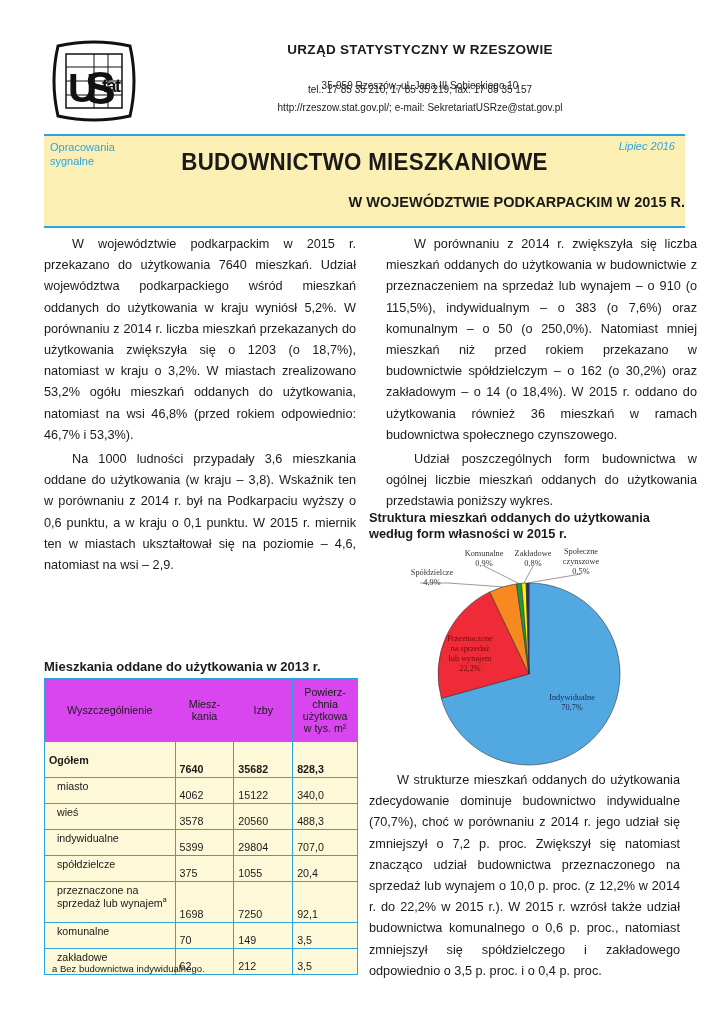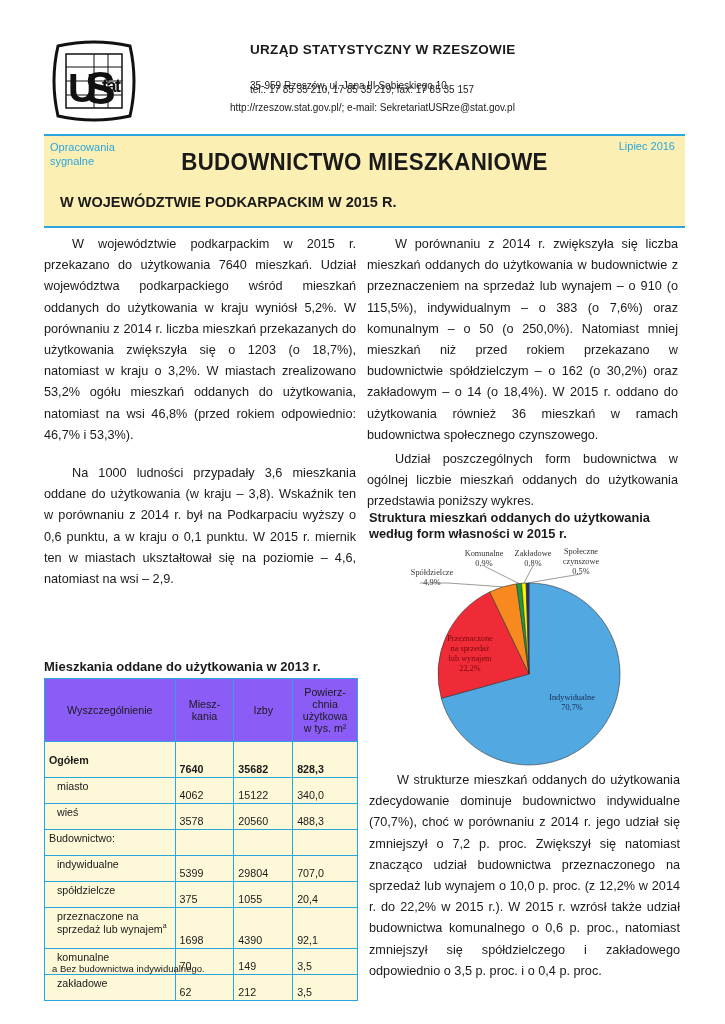--- a/index.html
+++ b/index.html
@@ -1,41 +1,41 @@
 <!DOCTYPE html>
 <html><head>
 <meta charset="utf-8">
 <style>
   html, body { margin:0; padding:0; }
   body { width:725px; height:1024px; background:#ffffff; position:relative; overflow:hidden;
          font-family:"Liberation Sans", sans-serif; color:#1a1a1a; }
   .logo { position:absolute; left:50px; top:40px; width:88px; height:82px; }
-  .hdr { position:absolute; left:250px; width:340px; }
+  .hdr { position:absolute; left:250px; width:340px; text-align:center; }
   .hdr-title { top:42px; font-weight:bold; font-size:13.5px; letter-spacing:0.3px; }
   .hdr-addr { top:80px; font-size:10px; }
   .hdr-tel { top:84px; font-size:10px; }
   .hdr-web { top:102px; font-size:10px; left:230px; width:380px; }
 
   .banner { position:absolute; left:44px; top:134px; width:641px; height:90px; background:#fcefb4;
             border-top:2px solid #2aa5e0; border-bottom:2px solid #2aa5e0; }
   .banner .series { position:absolute; left:6px; top:4px; color:#2aa5e0; font-size:11px; line-height:14px; }
-  .banner .date { position:absolute; right:10px; top:4px; color:#2aa5e0; font-size:11px; }
+  .banner .date { position:absolute; right:10px; top:4px; color:#2aa5e0; font-style:italic; font-size:11px; }
   .banner .title { position:absolute; left:0; width:641px; top:13px; text-align:center; font-weight:bold; font-size:23.5px; letter-spacing:0.3px; transform:scaleX(0.95); }
-  .banner .subtitle { position:absolute; left:16px; width:641px; top:58px; text-align:left; font-weight:bold; font-size:14.5px; }
+  .banner .subtitle { position:absolute; left:0; width:641px; top:58px; text-align:right; font-weight:bold; font-size:14.5px; }
 
   .col { position:absolute; font-size:12.7px; line-height:21.2px; text-align:justify; }
   .col p { margin:0; text-indent:28px; }
   .col-left { left:44px; top:234px; width:312px; }
-  .col-right { left:367px; top:234px; width:311px; }
+  .col-right { left:386px; top:234px; width:311px; }
   .col-right2 { left:369px; top:770px; width:311px; }
 
   .tbl-title { position:absolute; left:44px; top:659px; font-weight:bold; font-size:13px; }
   table.t { position:absolute; left:44px; top:678px; width:314px; border-collapse:collapse; font-size:10.7px; }
   table.t td, table.t th { border:1.5px solid #2aa5e0; padding:0 4px; }
-  table.t th { background:#8b5cf6; font-weight:normal; text-align:center; height:62px; line-height:12px; }
+  table.t th { background:#d946ef; font-weight:normal; text-align:center; height:62px; line-height:12px; }
   table.t td { background:#fdf8d7; height:21px; vertical-align:bottom; padding-bottom:2px; }
   table.t td.num { }
   table.t td.ind { padding-left:12px; vertical-align:top; padding-top:2px; }
   table.t tr.bold td { font-weight:bold; }
   table.t tr.tall td { height:36px; }
   .foot { position:absolute; left:52px; top:963px; font-size:9.5px; }
 
   .chart-title { position:absolute; left:369px; top:510px; font-weight:bold; font-size:12.8px; line-height:16px; width:320px; }
   svg.pie { position:absolute; left:400px; top:540px; }
   .plabel { font-family:"Liberation Serif", serif; font-size:8.3px; }
@@ -65,21 +65,21 @@
     <div>Opracowania</div>
     <div>sygnalne</div>
   </div>
   <div class="date">Lipiec 2016</div>
   <div class="title">BUDOWNICTWO  MIESZKANIOWE</div>
   <div class="subtitle">W  WOJEWÓDZTWIE  PODKARPACKIM  W  2015 R.</div>
 </div>
 
 <div class="col col-left">
   <p>W województwie podkarpackim w 2015 r. przekazano do użytkowania 7640 mieszkań. Udział województwa podkarpackiego wśród mieszkań oddanych do użytkowania w kraju wyniósł 5,2%. W porównaniu z 2014 r. liczba mieszkań przekazanych do użytkowania zwiększyła się o 1203 (o 18,7%), natomiast w kraju o 3,2%. W miastach zrealizowano 53,2% ogółu mieszkań oddanych do użytkowania, natomiast na wsi 46,8% (przed rokiem odpowiednio: 46,7% i 53,3%).</p>
-  <p style="margin-top:17px">Na 1000 ludności przypadały 3,6 mieszkania oddane do użytkowania (w kraju – 3,8). Wskaźnik ten w porównaniu z 2014 r. był na Podkarpaciu wyższy o 0,6 punktu, a w kraju o 0,1 punktu. W 2015 r. miernik ten w miastach ukształtował się na poziomie – 4,6, natomiast na wsi – 2,9.</p>
+  <p style="margin-top:3px">Na 1000 ludności przypadały 3,6 mieszkania oddane do użytkowania (w kraju – 3,8). Wskaźnik ten w porównaniu z 2014 r. był na Podkarpaciu wyższy o 0,6 punktu, a w kraju o 0,1 punktu. W 2015 r. miernik ten w miastach ukształtował się na poziomie – 4,6, natomiast na wsi – 2,9.</p>
 </div>
 
 <div class="tbl-title">Mieszkania oddane do użytkowania w 2013 r.</div>
 <table class="t">
   <colgroup>
       <col style="width:131px">
       <col style="width:59px">
       <col style="width:59px">
       <col style="width:65px">
     </colgroup>
@@ -104,41 +104,35 @@
         <td class="num">15122</td>
         <td class="num">340,0</td>
       </tr>
       <tr>
         <td class="ind" style="vertical-align: top; padding-top: 2px;">wieś</td>
         <td class="num">3578</td>
         <td class="num">20560</td>
         <td class="num">488,3</td>
       </tr>
       <tr>
-        <td style="vertical-align: top; padding-top: 2px;">Budownictwo:</td>
-        <td class="num"></td>
-        <td class="num"></td>
-        <td class="num"></td>
-      </tr>
-      <tr>
         <td class="ind" style="vertical-align: top; padding-top: 2px;">indywidualne</td>
         <td class="num">5399</td>
         <td class="num">29804</td>
         <td class="num">707,0</td>
       </tr>
       <tr>
         <td class="ind" style="vertical-align: top; padding-top: 2px;">spółdzielcze</td>
         <td class="num">375</td>
         <td class="num">1055</td>
         <td class="num">20,4</td>
       </tr>
       <tr class="tall">
         <td class="ind" style="vertical-align: top; padding-top: 2px;">przeznaczone na sprzedaż lub wynajem<sup style="font-size: 7px;">a</sup></td>
         <td class="num">1698</td>
-        <td class="num">4390</td>
+        <td class="num">7250</td>
         <td class="num">92,1</td>
       </tr>
       <tr>
         <td class="ind" style="vertical-align: top; padding-top: 2px;">komunalne</td>
         <td class="num">70</td>
         <td class="num">149</td>
         <td class="num">3,5</td>
       </tr>
       <tr>
         <td class="ind" style="vertical-align: top; padding-top: 2px;">zakładowe</td>

